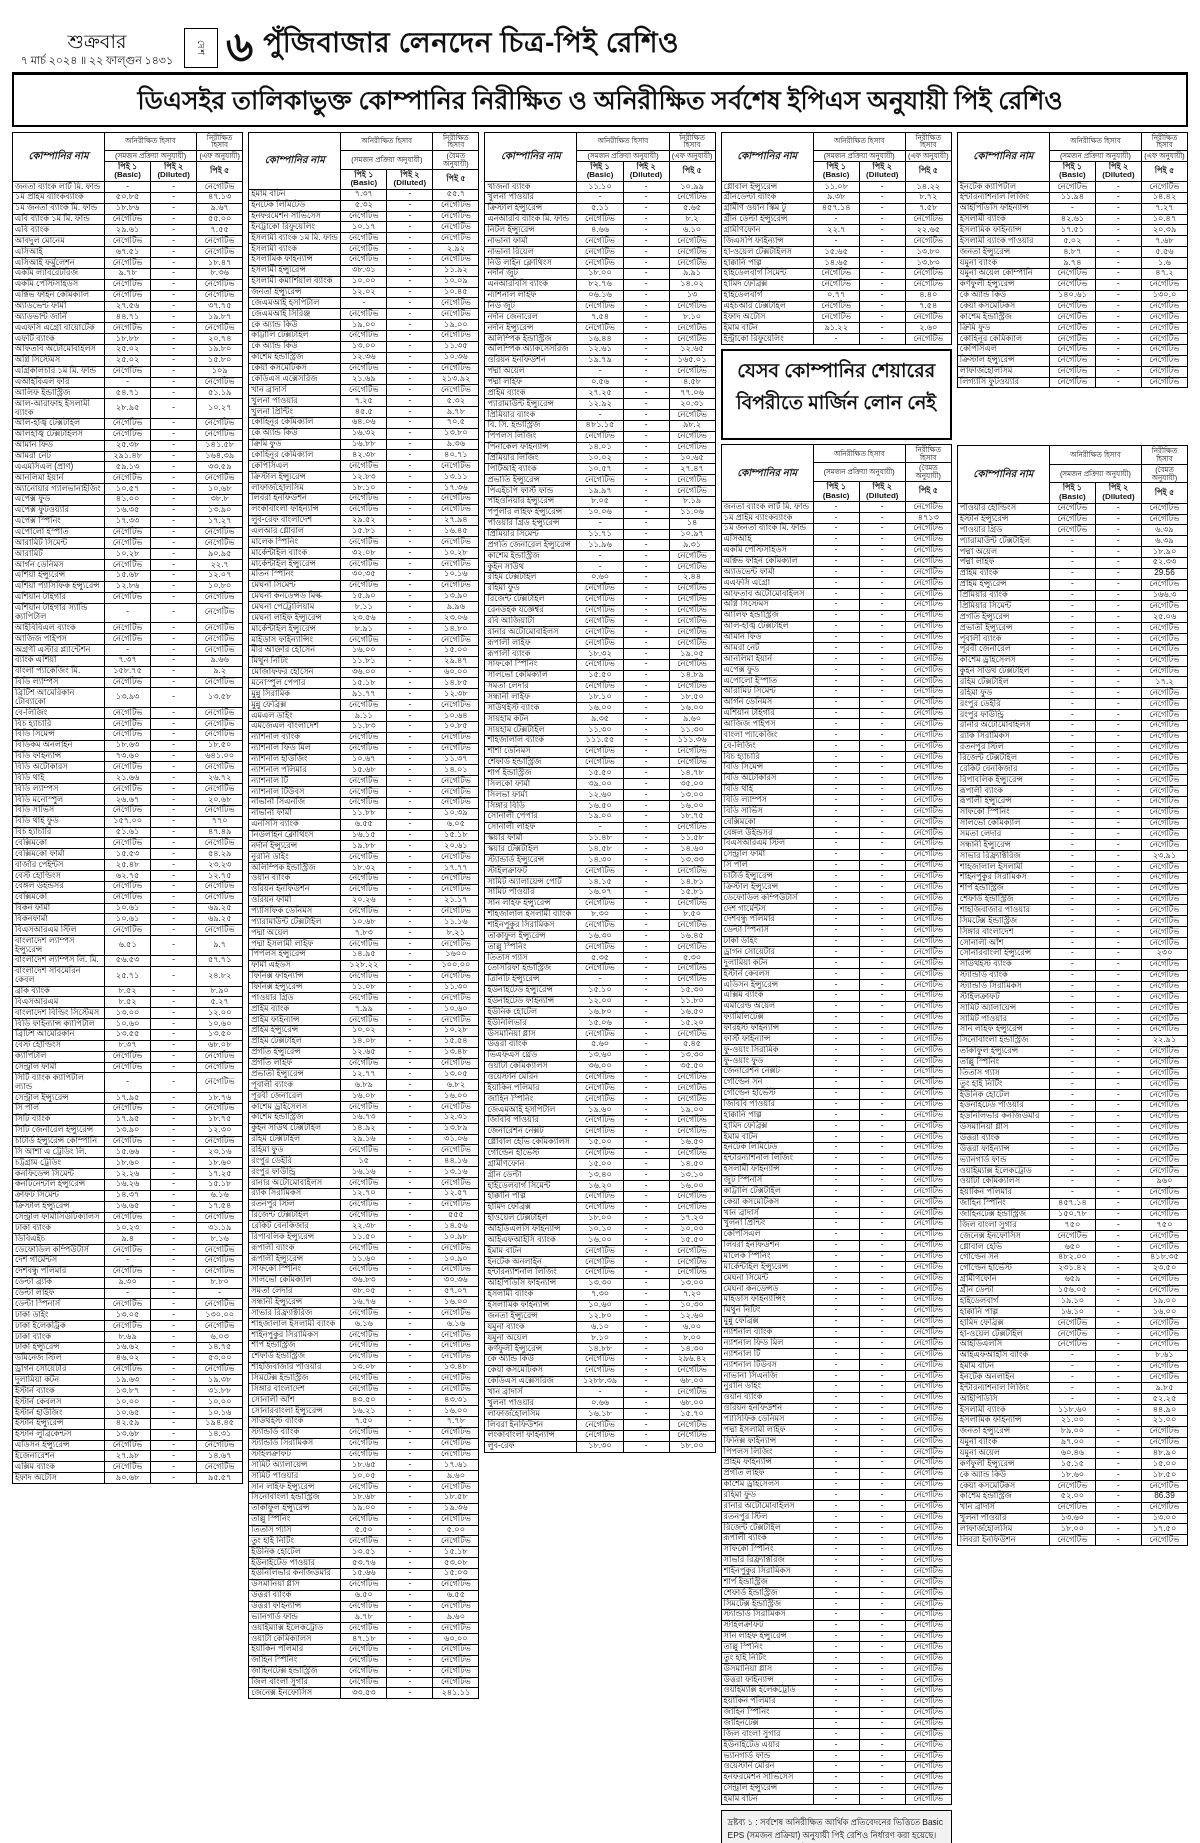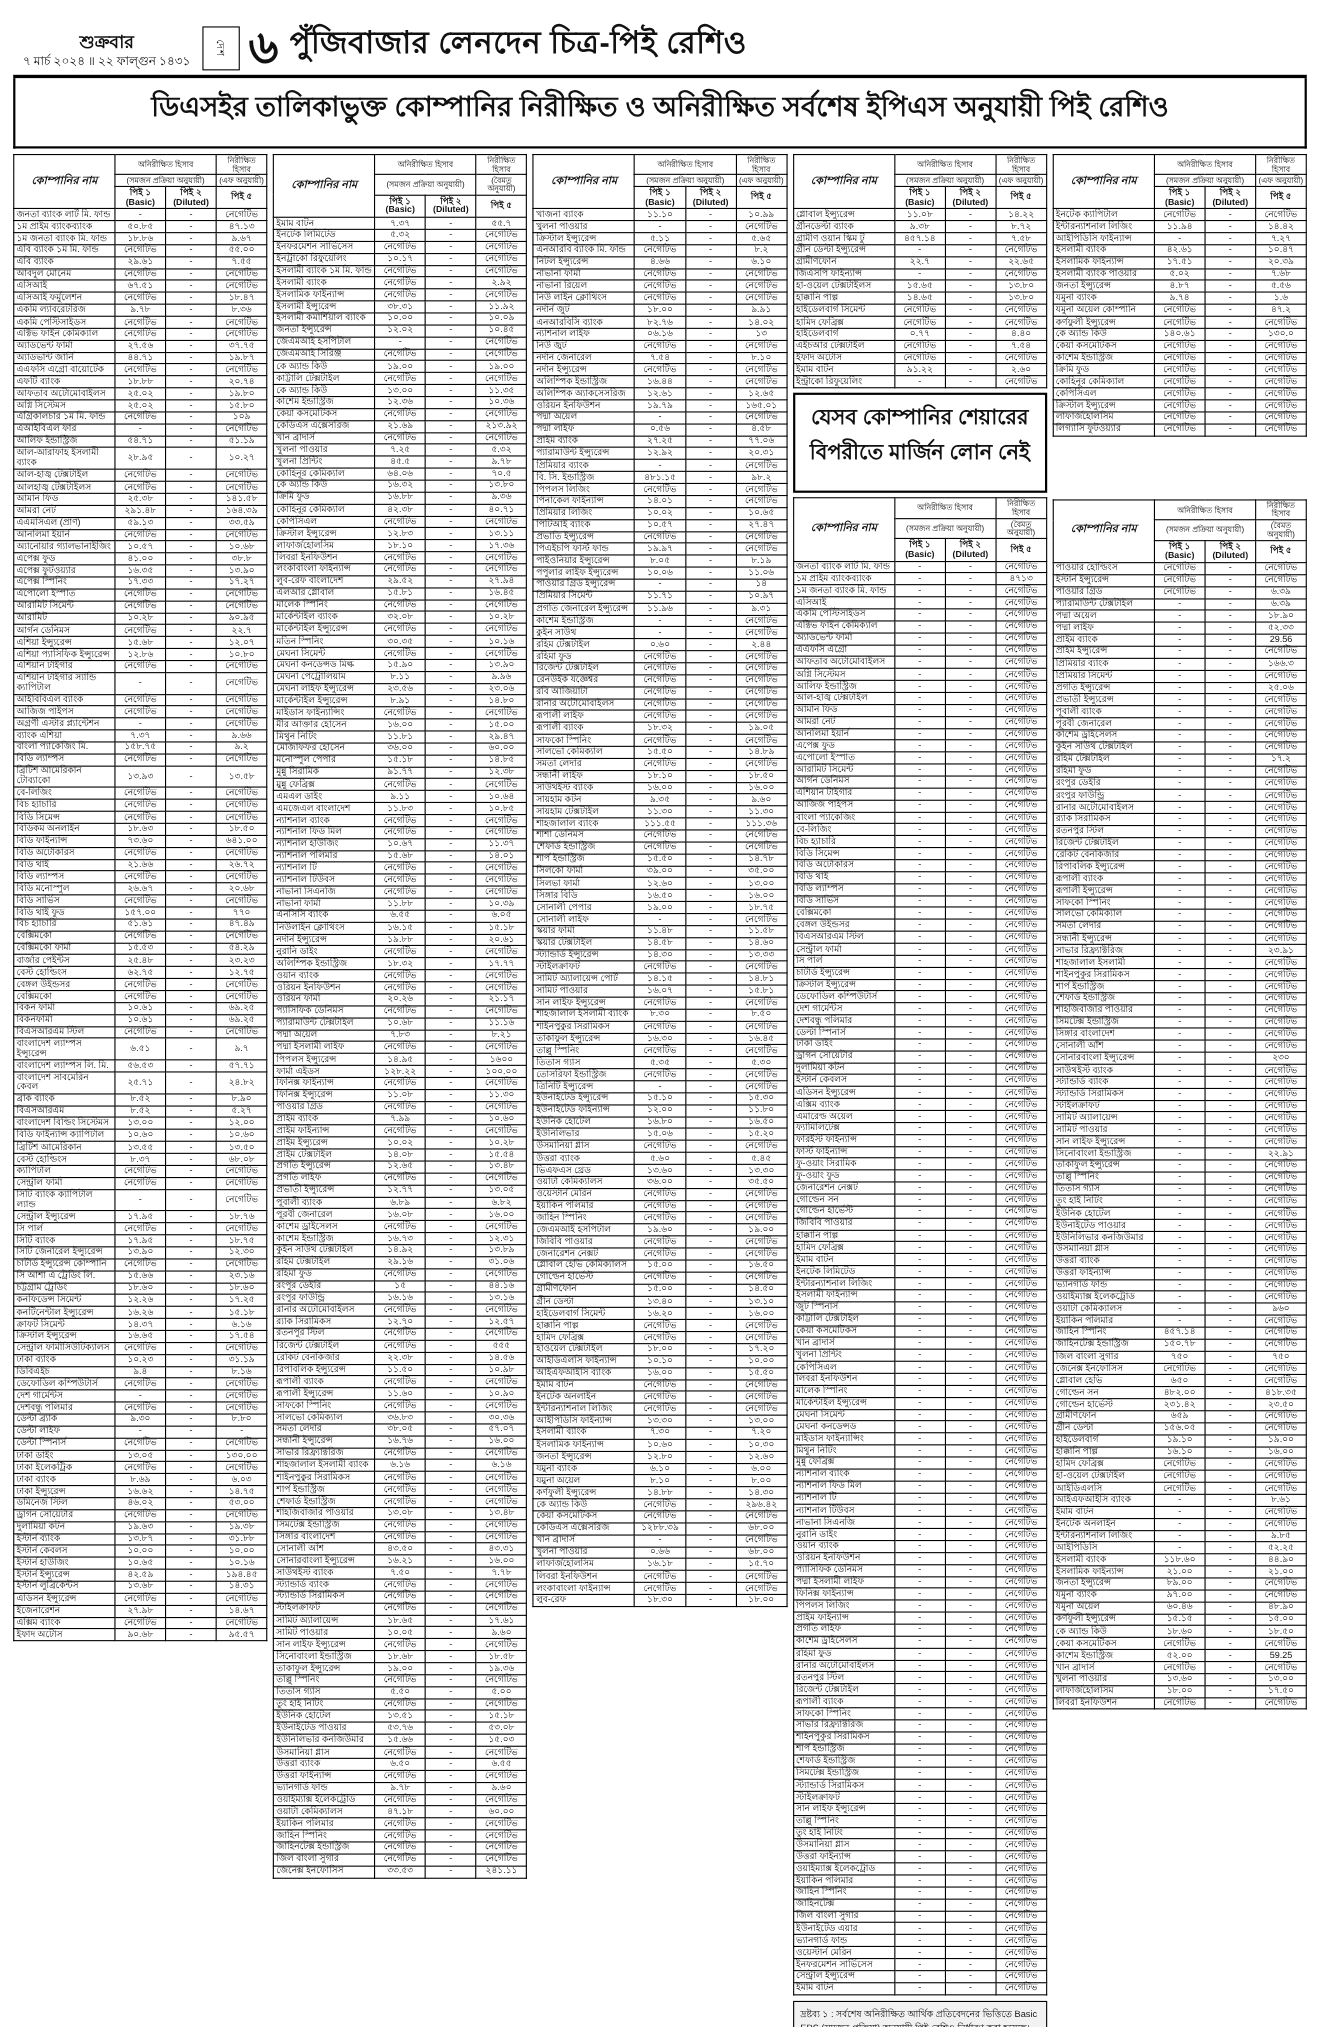--- a/index.html
+++ b/index.html
@@ -8,38 +8,38 @@
     width:1200px; height:1843px;
     background:#ffffff;
     font-family:"Liberation Sans", sans-serif;
     color:#111;
   }
   .page { width:1200px; height:1843px; padding:10px 12px; position:relative; }
 
   
   .masthead { display:flex; align-items:flex-end; border-bottom:3px solid #000; padding-bottom:4px; }
   .mast-left { width:170px; text-align:center; line-height:1.25; }
-  .mast-left .day { font-size:16px; font-weight:bold;margin-top:20px; }
+  .mast-left .day { font-size:19px; font-weight:normal;margin-top:20px; }
   .mast-left .date { font-size:11px;font-family:Liberation Serif, serif; }
   .mast-logo {
     width:34px; height:40px; border:1px solid #000; margin:0 6px 0 2px;
     display:flex; align-items:center; justify-content:center;
     font-size:9px; writing-mode:vertical-rl; letter-spacing:1px;
   }
   .mast-pageno { font-size:42px; font-weight:bold; line-height:1; margin:0 10px 0 2px; }
   .mast-title { font-size:28px; font-weight:bold; letter-spacing:0.5px; flex:1; }
   .mast-right { text-align:right; }
   .mast-right .tiny { font-size:8px; letter-spacing:0.5px; }
   .mast-right .brand { font-size:30px; font-weight:bold; font-family:"Liberation Serif", serif; }
 
   
   .headline {
     border:2px solid #000; border-top:none;
     text-align:center; font-size:25px; font-weight:bold;
-    padding:6px 0 13px; margin-top:0;
+    padding:6px 0 1px; margin-top:0;
   }
 
   
   .cols { display:flex; gap:5px; margin-top:5px; }
   .col { flex:1; }
 
   table.tbl { width:100%; border-collapse:collapse; table-layout:fixed; }
   table.tbl th, table.tbl td {
     border:1px solid #000;
     font-size:8.2px; line-height:1.08;
@@ -3991,21 +3991,21 @@
             <tr>
               <td class="n">কেয়া কসমেটিকস</td>
               <td class="v">নেগেটিভ</td>
               <td class="v">-</td>
               <td class="v">নেগেটিভ</td>
             </tr>
             <tr>
               <td class="n">কাশেম ইন্ডাস্ট্রিজ</td>
               <td class="v">৫২.০০</td>
               <td class="v">-</td>
-              <td class="v">59.25</td>
+              <td class="v">86.39</td>
             </tr>
             <tr>
               <td class="n">খান ব্রাদার্স</td>
               <td class="v">নেগেটিভ</td>
               <td class="v">-</td>
               <td class="v">নেগেটিভ</td>
             </tr>
             <tr>
               <td class="n">খুলনা পাওয়ার</td>
               <td class="v">১৩.৬০</td>

